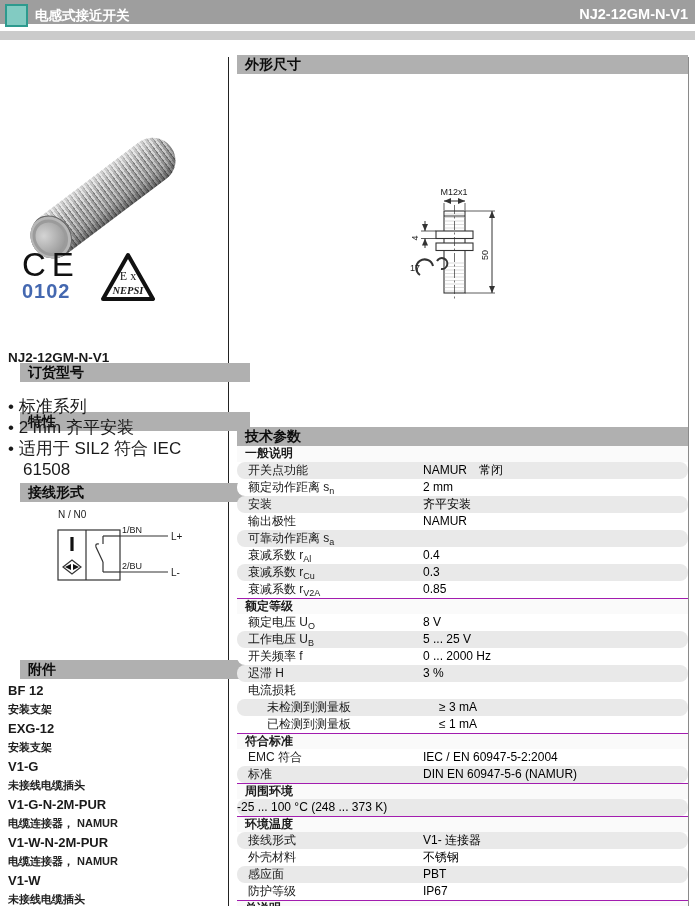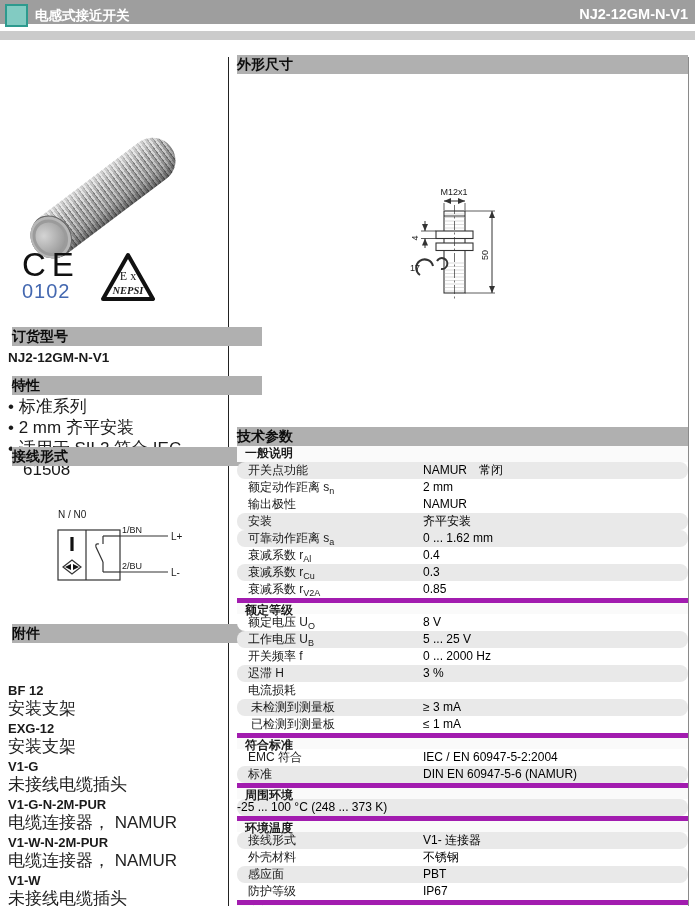--- a/index.html
+++ b/index.html
@@ -18,66 +18,66 @@
   .topbar-title{position:absolute;left:35px;top:7px;font-weight:bold;font-size:13.5px;color:#fff;}
   .topbar-part{position:absolute;right:7px;top:6px;font-weight:bold;font-size:14.5px;color:#fff;}
   .substrip{position:absolute;top:31px;left:0;width:695px;height:9px;background:#cbcbcb;}
 
   
   .vdiv{position:absolute;left:228px;top:57px;width:1px;height:849px;background:#222;}
   .rborder{position:absolute;left:688px;top:57px;width:1px;height:849px;background:#8a8a8a;}
 
   
   .secbar{background:var(--section-bar);font-weight:bold;font-size:14px;line-height:19px;
-          height:19px;color:#0d0d0d;}
+          height:19px;padding-left:8px;color:#0d0d0d;}
 
   
   .leftcol{position:absolute;left:0;top:0;width:228px;height:906px;}
-  .lbar{position:absolute;left:12px;width:250px;}
+  .lbar{position:absolute;left:20px;width:230px;margin-top:36px;}
 
   .photo{position:absolute;left:0;top:55px;width:220px;height:240px;}
   .cyl{position:absolute;left:18px;top:120px;width:170px;height:46px;border-radius:23px;
        transform:rotate(-37deg);
        background:
          linear-gradient(180deg,rgba(255,255,255,.55) 0%,rgba(255,255,255,0) 32%,rgba(0,0,0,.16) 72%,rgba(0,0,0,.32) 100%),
          repeating-linear-gradient(90deg,#7e7e7e 0 1px,#d9d9d9 1px 3px,#a9a9a9 3px 5px);
        box-shadow:inset 0 -5px 9px rgba(0,0,0,.25);overflow:hidden;}
   .cyl-face{position:absolute;left:-2px;top:0;width:42px;height:46px;border-radius:50%;
        background:radial-gradient(circle at 40% 38%,#d4d4d4,#a0a0a0 55%,#6f6f6f 95%);
        border:1px solid #666;box-shadow:inset 0 0 0 3px #b7b7b7, inset 0 0 0 6px #9b9b9b;}
 
   .ce-mark{position:absolute;left:22px;top:248px;line-height:1;}
   .ce-letters{font-size:33px;letter-spacing:6px;color:#111;}
-  .ce-number{font-size:20px;letter-spacing:1px;color:var(--ce-blue);margin-top:0;}
+  .ce-number{font-size:20px;letter-spacing:1px;color:var(--ce-blue);margin-top:0;font-weight:bold;}
   .nepsi{position:absolute;left:98px;top:250px;}
 
   .order-value{position:absolute;left:8px;top:350px;font-weight:bold;font-size:13.5px;}
 
   .features{position:absolute;left:8px;top:396px;width:214px;}
   .feat{font-size:17px;line-height:21px;padding-left:15px;text-indent:-15px;}
   .feat::before{content:"•  ";}
 
   .wiring{position:absolute;left:50px;top:506px;}
 
   .acc-list{position:absolute;left:8px;top:680px;width:214px;}
   .acc-model{font-weight:bold;font-size:13px;line-height:19px;margin-top:0.5px;}
-  .acc-desc{font-size:17px;line-height:18px;color:#222;margin-bottom:1px;}
+  .acc-desc{font-size:11px;line-height:18px;color:#222;margin-bottom:1px;font-weight:bold;}
 
   
   .rightcol{position:absolute;left:237px;top:55px;width:451px;height:851px;}
   .drawing{position:absolute;left:163px;top:128px;}
 
   .specs{position:absolute;left:0;top:372px;width:451px;}
   .spec-sec-header{font-weight:bold;font-size:12px;line-height:15px;height:16px;padding-left:8px;
-                   border-top:5px solid #a21caf;background:#fafafa;}
+                   border-top:1px solid #a21caf;background:#fafafa;}
   .spec-sec-header:first-child{border-top:none;}
   .spec-row{display:flex;line-height:17px;font-size:12px;background:#fff;border-radius:8px;}
   .spec-row.shaded{background:var(--row-shade);}
   .spec-label{width:186px;flex:none;padding-left:11px;}
-  .spec-label.ind1{padding-left:14px;}
+  .spec-label.ind1{padding-left:14px;margin-left:16px;}
   .spec-value{flex:1;white-space:pre-wrap;color:#000000;}
   sub{font-size:9px;line-height:0;}
 
   svg text{font-family:"Liberation Sans","DejaVu Sans",sans-serif;fill:#1a1a1a;}
   .serif{font-family:"Liberation Serif","DejaVu Serif",serif;}
 </style>
 </head>
 <body>
 
 <div class="topbar">
@@ -233,31 +233,30 @@
     <div id="spec-sections">
         <div class="spec-sec-header">一般说明</div>
         <div class="spec-row shaded">
           <div class="spec-label">开关点功能</div>
           <div class="spec-value">NAMUR　常闭</div>
         </div>
         <div class="spec-row">
           <div class="spec-label">额定动作距离 s<sub>n</sub></div>
           <div class="spec-value">2 mm</div>
         </div>
+        <div class="spec-row shaded">
+          <div class="spec-label">安装</div>
+          <div class="spec-value">齐平安装</div>
+        </div>
         <div class="spec-row">
           <div class="spec-label">输出极性</div>
           <div class="spec-value">NAMUR</div>
         </div>
         <div class="spec-row shaded">
-          <div class="spec-label">安装</div>
-          <div class="spec-value">齐平安装</div>
-        </div>
-        <div class="spec-row shaded">
           <div class="spec-label">可靠动作距离 s<sub>a</sub></div>
-          <div class="spec-value">0 ... 1.62 mm</div>
         </div>
         <div class="spec-row">
           <div class="spec-label">衰减系数 r<sub>Al</sub></div>
           <div class="spec-value">0.4</div>
         </div>
         <div class="spec-row shaded">
           <div class="spec-label">衰减系数 r<sub>Cu</sub></div>
           <div class="spec-value">0.3</div>
         </div>
         <div class="spec-row">

